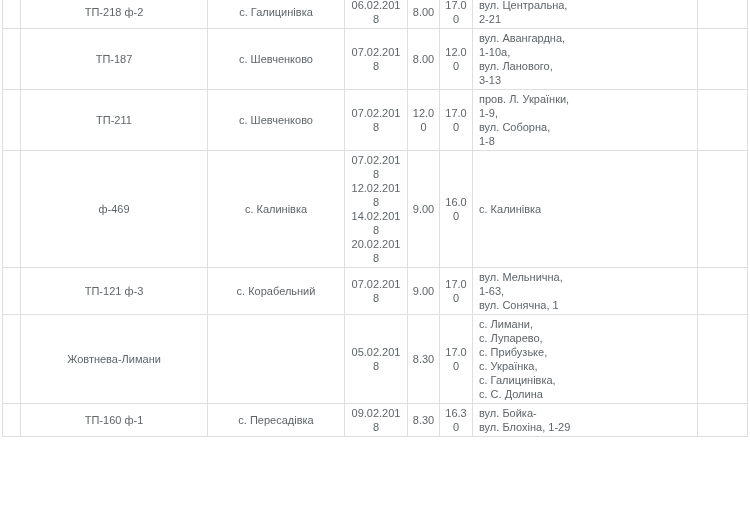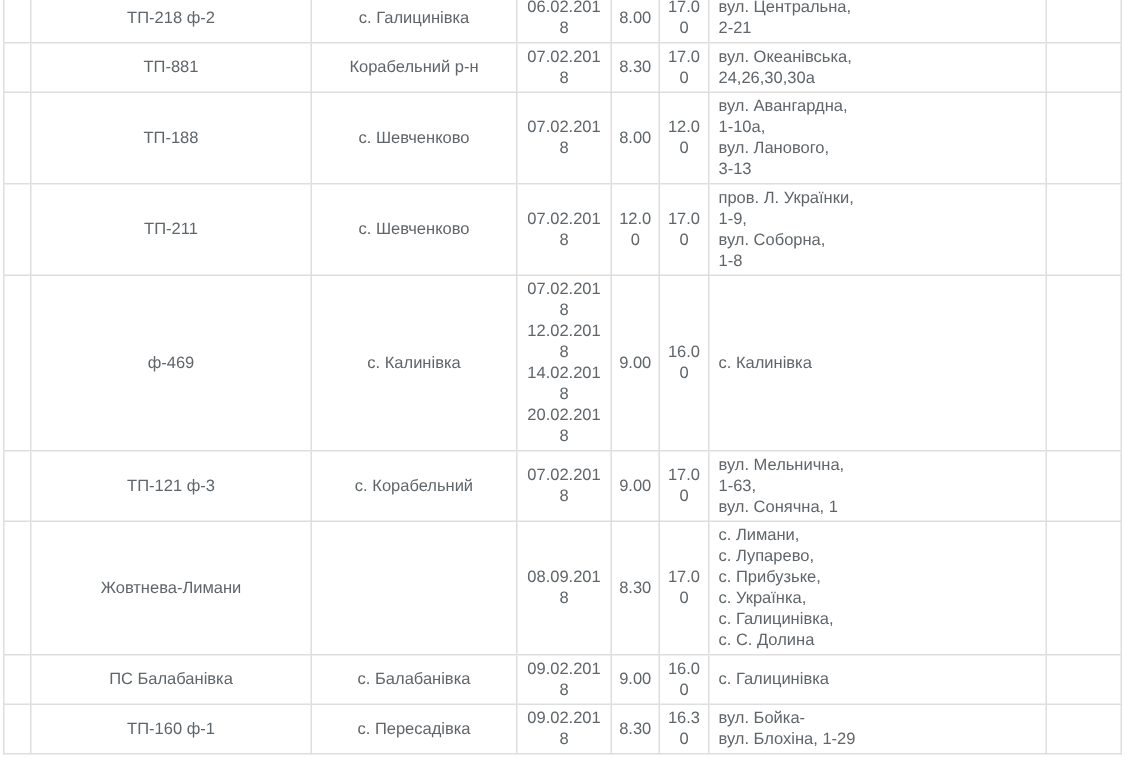--- a/index.html
+++ b/index.html
@@ -71,32 +71,21 @@
           <td class="col-location">с. Галицинівка</td>
           <td class="col-dates">06.02.2018</td>
           <td class="col-start">8.00</td>
           <td class="col-end">17.00</td>
           <td class="col-streets">вул. Центральна,
 2-21</td>
           <td class="col-spacer-right"></td>
         </tr>
         <tr>
           <td class="col-spacer-left"></td>
-          <td class="col-name">ТП-881</td>
-          <td class="col-location">Корабельний р-н</td>
-          <td class="col-dates">07.02.2018</td>
-          <td class="col-start">8.30</td>
-          <td class="col-end">17.00</td>
-          <td class="col-streets">вул. Океанівська,
-24,26,30,30а</td>
-          <td class="col-spacer-right"></td>
-        </tr>
-        <tr>
-          <td class="col-spacer-left"></td>
-          <td class="col-name">ТП-188</td>
+          <td class="col-name">ТП-187</td>
           <td class="col-location">с. Шевченково</td>
           <td class="col-dates">07.02.2018</td>
           <td class="col-start">8.00</td>
           <td class="col-end">12.00</td>
           <td class="col-streets">вул. Авангардна,
 1-10а,
 вул. Ланового,
 3-13</td>
           <td class="col-spacer-right"></td>
         </tr>
@@ -135,39 +124,29 @@
           <td class="col-end">17.00</td>
           <td class="col-streets">вул. Мельнична,
 1-63,
 вул. Сонячна, 1</td>
           <td class="col-spacer-right"></td>
         </tr>
         <tr>
           <td class="col-spacer-left"></td>
           <td class="col-name">Жовтнева-Лимани</td>
           <td class="col-location"></td>
-          <td class="col-dates">08.09.2018</td>
+          <td class="col-dates">05.02.2018</td>
           <td class="col-start">8.30</td>
           <td class="col-end">17.00</td>
           <td class="col-streets">с. Лимани,
 с. Лупарево,
 с. Прибузьке,
 с. Українка,
 с. Галицинівка,
 с. С. Долина</td>
-          <td class="col-spacer-right"></td>
-        </tr>
-        <tr>
-          <td class="col-spacer-left"></td>
-          <td class="col-name">ПС Балабанівка</td>
-          <td class="col-location">с. Балабанівка</td>
-          <td class="col-dates">09.02.2018</td>
-          <td class="col-start">9.00</td>
-          <td class="col-end">16.00</td>
-          <td class="col-streets">с. Галицинівка</td>
           <td class="col-spacer-right"></td>
         </tr>
         <tr>
           <td class="col-spacer-left"></td>
           <td class="col-name">ТП-160 ф-1</td>
           <td class="col-location">с. Пересадівка</td>
           <td class="col-dates">09.02.2018</td>
           <td class="col-start">8.30</td>
           <td class="col-end">16.30</td>
           <td class="col-streets">вул. Бойка-

